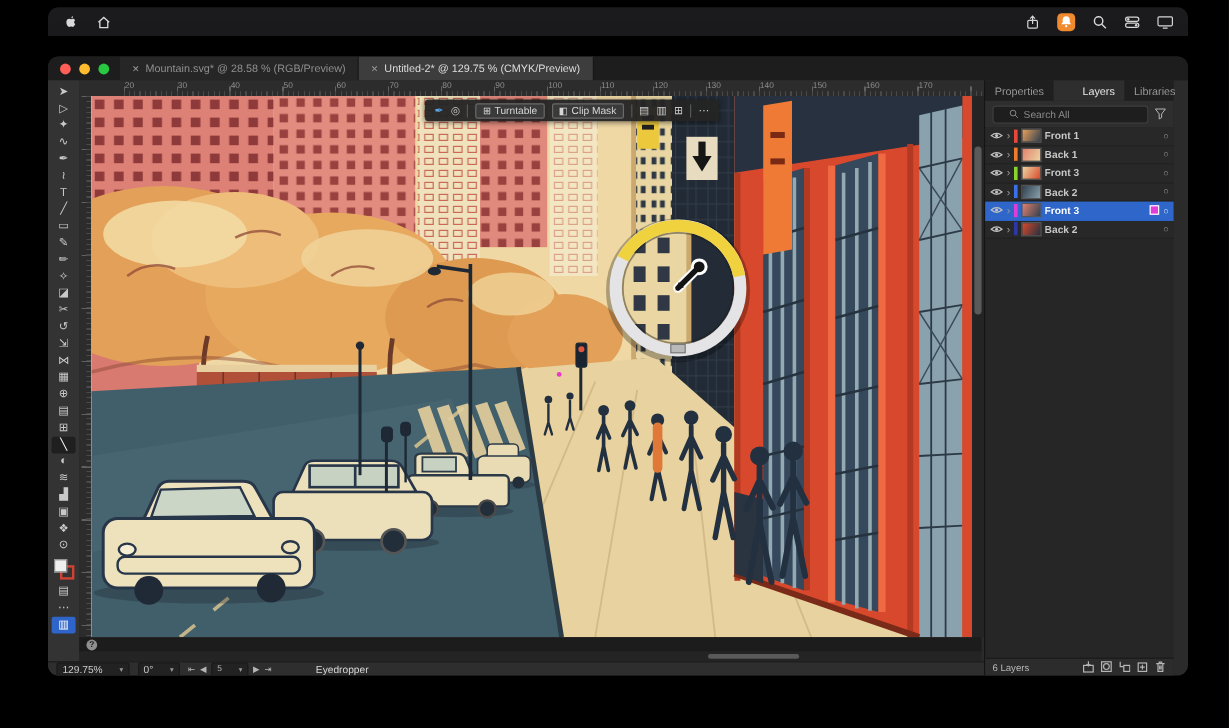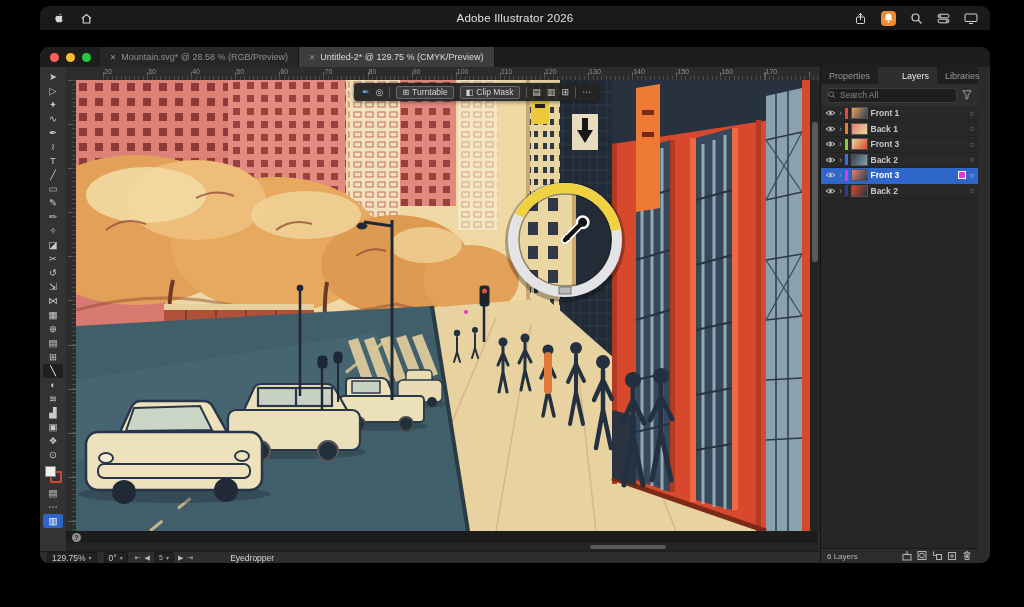--- a/index.html
+++ b/index.html
@@ -56,33 +56,33 @@
 
   .vscroll{position:absolute;left:770px;top:33px;width:10px;height:451px;background:#242424;}
   .vscroll .thumb{position:absolute;left:2px;top:42px;width:6px;height:140px;background:#5a5a5a;border-radius:3px;}
   .hint-bar{position:absolute;left:26px;top:484px;width:752px;height:12px;background:#1c1c1c;display:flex;align-items:center;gap:6px;padding-left:6px;box-sizing:border-box;color:#d2d2d2;font-size:8px;white-space:nowrap;overflow:hidden;}
   .help-dot{width:9px;height:9px;border-radius:50%;background:#8f8f8f;color:#1c1c1c;font-size:7px;font-weight:bold;display:flex;align-items:center;justify-content:center;}
   .hscroll{position:absolute;left:26px;top:496px;width:752px;height:8px;background:#242424;}
   .hscroll .thumb{position:absolute;left:524px;top:2px;width:76px;height:4px;background:#5a5a5a;border-radius:2px;}
 
   
   .bottombar{position:absolute;left:0;top:504px;width:780px;height:12px;background:#2e2e2e;border-top:1px solid #1d1d1d;display:flex;align-items:center;gap:7px;padding-left:7px;box-sizing:border-box;color:#c9c9c9;font-size:8.5px;}
-  .bb-box{display:flex;align-items:center;gap:3px;background:#222;border:1px solid #191919;border-radius:2px;height:10px;padding:0 4px;}
+  .bb-box{display:flex;align-items:center;gap:14px;background:#222;border:1px solid #191919;border-radius:2px;height:10px;padding:0 4px;}
   .chev{font-size:6px;color:#9a9a9a;}
   .bb-nav{display:flex;align-items:center;gap:4px;font-size:7px;color:#b5b5b5;}
   .bb-tool{margin-left:30px;color:#d6d6d6;}
 
   
   .rightpanel{position:absolute;left:780px;top:20px;width:158px;height:496px;background:#262626;border-left:1px solid #141414;box-sizing:border-box;}
   .ptabs{height:17px;display:flex;align-items:stretch;background:#1f1f1f;font-size:9px;color:#979797;}
   .ptab{display:flex;align-items:center;padding:0 8px;}
   .ptab.active{background:#2e2e2e;color:#e8e8e8;padding-left:24px;}
   .pcollapse{margin-left:auto;display:flex;align-items:center;padding:0 6px;color:#9a9a9a;font-size:9px;}
   .searchrow{height:22px;background:#2e2e2e;display:flex;align-items:center;gap:5px;padding:0 6px;}
-  .sfield{flex:1;height:13px;background:#1e1e1e;border:1px solid #3e3e3e;border-radius:3px;display:flex;align-items:center;gap:4px;padding:0 0;color:#8a8a8a;font-size:8.5px;}
+  .sfield{flex:1;height:13px;background:#1e1e1e;border:1px solid #3e3e3e;border-radius:3px;display:flex;align-items:center;gap:4px;padding:0 13px;color:#8a8a8a;font-size:8.5px;}
   .funnel{display:flex;align-items:center;}
   .layerlist{background:#282828;}
   .lrow{height:14.5px;display:flex;align-items:center;gap:3px;padding:0 4px;font-size:8.5px;color:#c9c9c9;border-bottom:1px solid #222;}
   .lrow.selected{background:#2e66c9;color:#fff;border-bottom-color:#2e66c9;}
   .leye{display:flex;align-items:center;color:#c2c2c2;}
   .lchev{color:#9a9a9a;font-size:9px;}
   .lcolor{width:2.5px;height:11px;}
   .lthumb{width:15px;height:10px;border:1px solid #555;}
   .lname{flex:1;overflow:hidden;white-space:nowrap;font-weight:bold;}
   .ltarget{color:#9a9a9a;font-size:7.5px;}
@@ -102,21 +102,20 @@
         <svg width="12" height="13" viewBox="0 0 12 12">
             <path d="M8.9 1c.1.8-.5 1.7-1.4 1.7-.2-.9.6-1.7 1.4-1.7zM8.6 3.2c.9 0 1.6.5 2 1.2-1.1.7-1.2 2.6.1 3.2-.4 1-1.1 2.3-2 2.3-.6 0-.8-.3-1.5-.3s-.9.3-1.5.3C4.6 9.9 3.3 7.8 3.3 6c0-1.8 1.2-2.8 2.4-2.8.6 0 1 .4 1.5.4s.8-.4 1.4-.4z" fill="#d8d8d8"></path>
           </svg>
       </span>
       <span class="mb-icon">
         <svg width="13" height="13" viewBox="0 0 13 13">
             <path d="M2 6.5 6.5 2.5 11 6.5M3.2 5.8V11h6.6V5.8" stroke="#d8d8d8" fill="none" stroke-width="1.1"></path>
           </svg>
       </span>
     </div>
-    <div class="mb-title">Adobe Illustrator 2026</div>
     <div class="mb-right">
       <span class="mb-icon">
         <svg width="13" height="13" viewBox="0 0 13 13">
             <rect x="2.5" y="5" width="8" height="6.5" rx="1" stroke="#d6d6d6" fill="none"></rect>
             <path d="M6.5 8V1.5M4.5 3.5 6.5 1.5 8.5 3.5" stroke="#d6d6d6" fill="none"></path>
           </svg>
       </span>
       <span class="mb-icon badge">
         <svg width="11" height="12" viewBox="0 0 12 12">
             <path d="M6 1.2a3.2 3.2 0 0 1 3.2 3.2v2.3l1.3 1.8h-9l1.3-1.8V4.4A3.2 3.2 0 0 1 6 1.2z" fill="#fff"></path>

